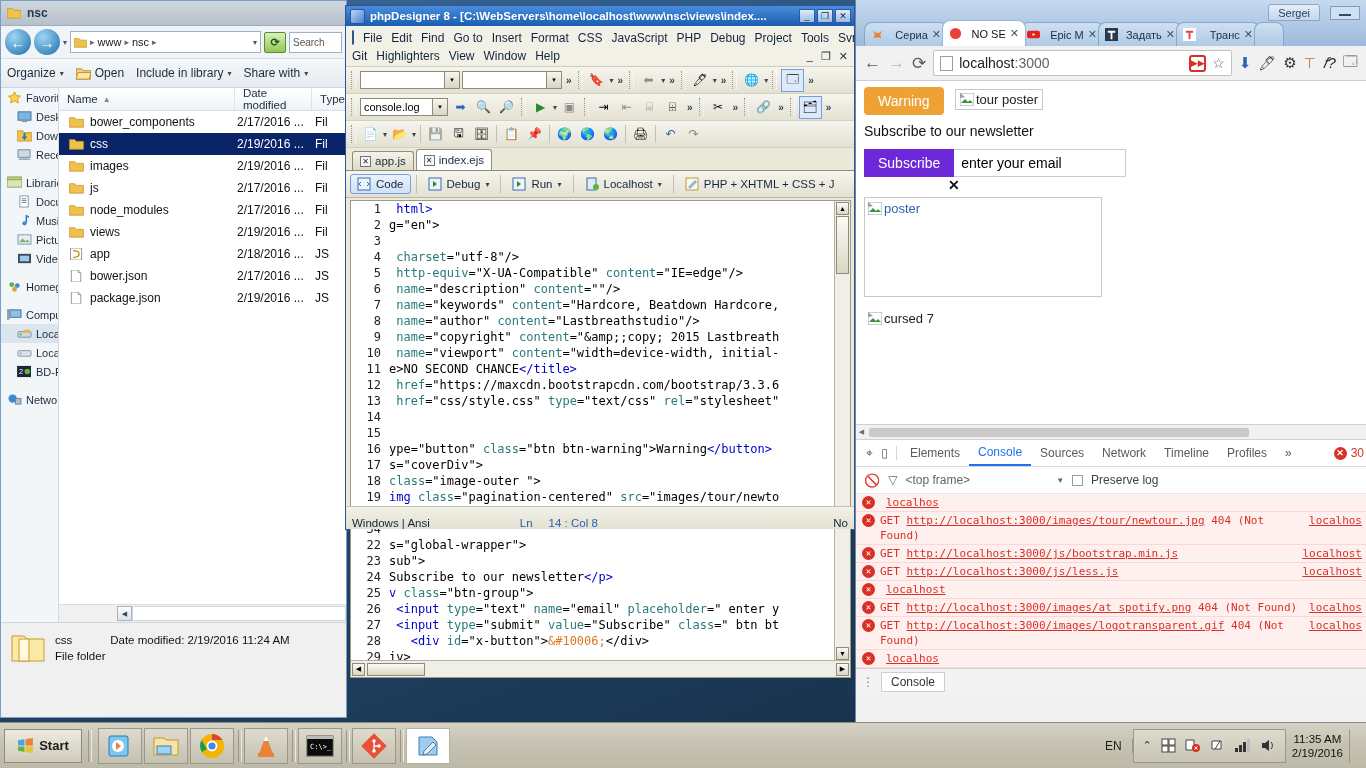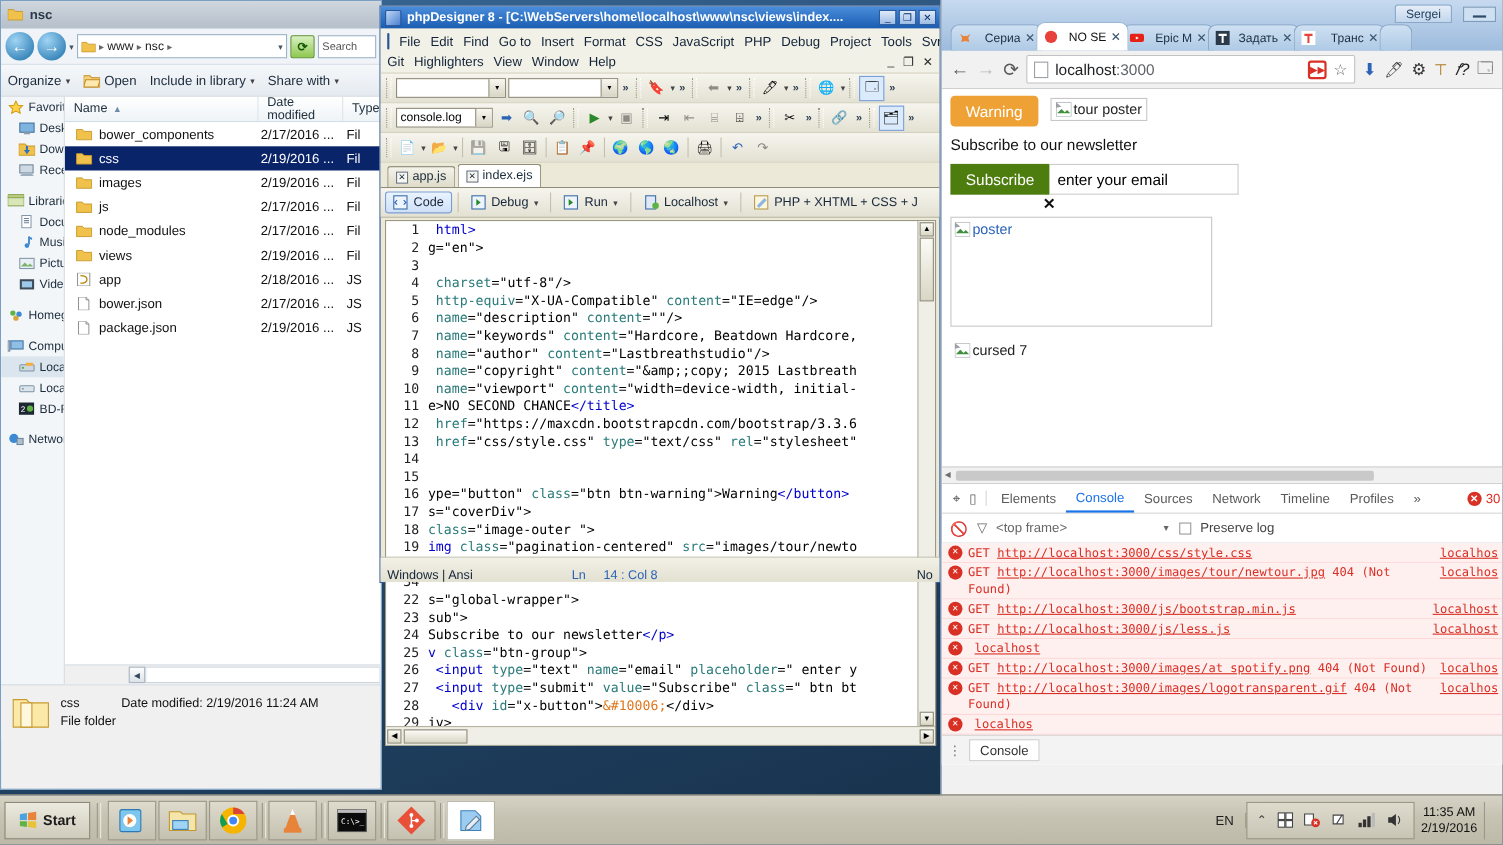--- a/index.html
+++ b/index.html
@@ -767,21 +767,21 @@
     <div class="brokenimg">
       <svg class="bi-glyph" viewBox="0 0 14 13">
           <rect x="0" y="0" width="14" height="13" fill="#fff" stroke="#9aa0a6"></rect>
           <path d="M1 10l4-4 3 3 2-2 3 3z" fill="#3f8f3f"></path>
           <path d="M0 0l5 4-5 1z" fill="#9aa0a6"></path>
         </svg>
       <span>tour poster</span>
     </div>
     <div class="ptext">Subscribe to our newsletter</div>
     <div id="subrow">
-      <div id="subbtn" style="background: #4d7c0f;">Subscribe</div>
+      <div id="subbtn" style="background: #6d28d9;">Subscribe</div>
       <div id="emailinput">enter your email</div>
     </div>
     <div id="xmark">✕</div>
     <div id="posterbox">
       <span class="brokenimg" style="border:none;margin:0;padding:0;">
         <svg class="bi-glyph" viewBox="0 0 14 13">
             <rect x="0" y="0" width="14" height="13" fill="#fff" stroke="#9aa0a6"></rect>
             <path d="M1 10l4-4 3 3 2-2 3 3z" fill="#3f8f3f"></path>
             <path d="M0 0l5 4-5 1z" fill="#9aa0a6"></path>
           </svg>
@@ -823,21 +823,20 @@
       <span style="font-size:13px;color:#666;">🚫</span>
       <span style="font-size:12px;color:#666;">▽</span>
       <span class="frame">&lt;top frame&gt;</span>
       <span class="fcaret">▼</span>
       <span class="chk"></span>
       <span>Preserve log</span>
     </div>
     <div id="log-host">
         <div class="logrow">
           <span class="lico">✕</span>
-          <span class="msg"><span>GET</span> <u>http://localhost:3000/css/style.css</u><span></span></span>
           <span class="src">localhos</span>
         </div>
         <div class="logrow">
           <span class="lico">✕</span>
           <span class="msg"><span>GET</span> <u>http://localhost:3000/images/tour/newtour.jpg</u><span> 404 (Not Found)</span></span>
           <span class="src">localhos</span>
         </div>
         <div class="logrow">
           <span class="lico">✕</span>
           <span class="msg"><span>GET</span> <u>http://localhost:3000/js/bootstrap.min.js</u><span></span></span>

